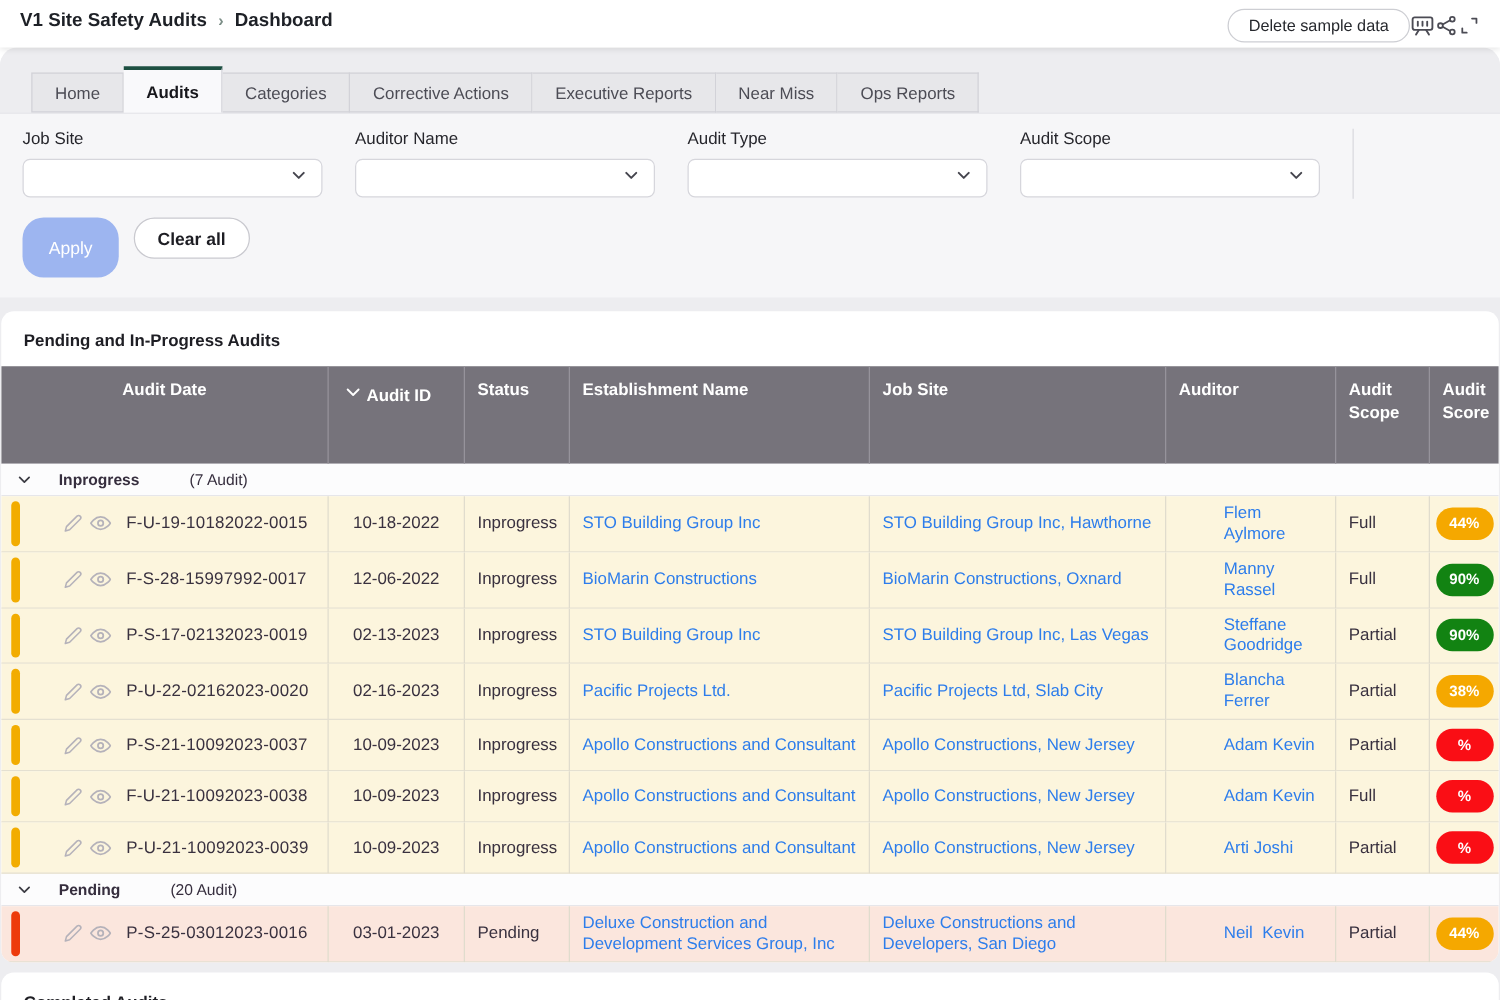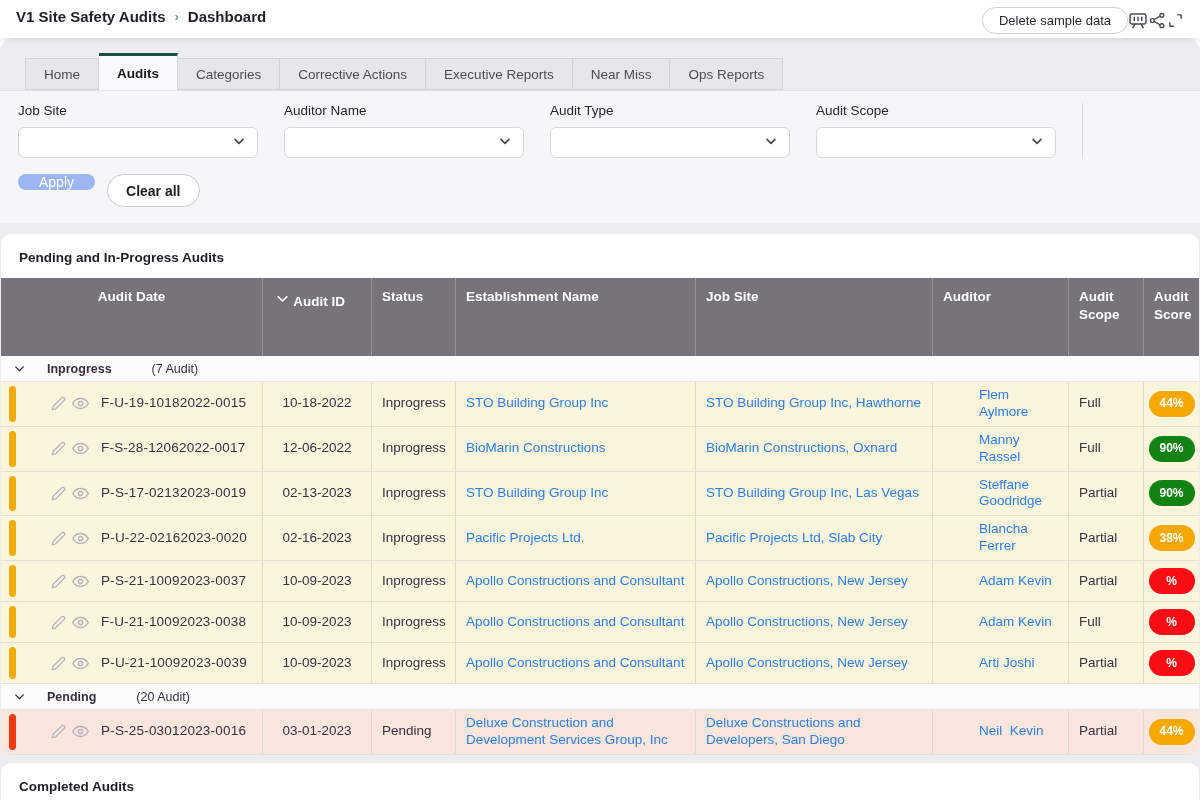--- a/index.html
+++ b/index.html
@@ -52,21 +52,21 @@
   .filter-row { display:flex; align-items:flex-start; }
   .filter { width:240px; margin-right:26px; }
   .flabel { display:block; font-size:13.5px; color:#26262c; margin-bottom:9px; }
   .select {
     height:31px; background:#fff; border:1px solid #d6d6dc; border-radius:6px;
     display:flex; align-items:center; justify-content:flex-end; padding-right:10px; cursor:pointer;
   }
   .filter-divider { width:1px; background:#d9d9de; height:56px; margin-top:0; align-self:flex-end; }
   .filter-actions { display:flex; gap:12px; margin-top:15px; }
   .apply-btn {
-    background:#9db5f0; color:#fff; border:none; border-radius:17px; height:16px;
+    background:#9db5f0; color:#fff; border:none; border-radius:17px; height:48px;
     padding:0 21px; font-size:14px; font-family:inherit; cursor:default;
   }
   .clear-btn {
     background:#fff; color:#1d1d23; border:1px solid #c9c9cf; border-radius:17px; height:33px;
     padding:0 18px; font-size:14px; font-weight:600; font-family:inherit; cursor:pointer;
   }
 
   
   .card { background:#fff; border-radius:10px; margin:11px 1px 0 1px; overflow:hidden; }
   .card-title { font-size:13.5px; font-weight:700; color:#1e1e24; padding:16px 18px 13px 18px; }
@@ -284,21 +284,21 @@
         <svg width="15" height="15" viewBox="0 0 24 24" fill="none" stroke="#b5b2ba" stroke-width="2" stroke-linecap="round" stroke-linejoin="round">
                 <path d="M17 3a2.8 2.8 0 1 1 4 4L7.5 20.5 2 22l1.5-5.5z"></path>
               </svg>
       </span>
       <span class="icon-btn">
         <svg width="17" height="17" viewBox="0 0 24 24" fill="none" stroke="#b5b2ba" stroke-width="2" stroke-linecap="round" stroke-linejoin="round">
                 <path d="M1 12s4-7 11-7 11 7 11 7-4 7-11 7S1 12 1 12z"></path>
                 <circle cx="12" cy="12" r="3"></circle>
               </svg>
       </span>
-      <span class="id-text">F-S-28-12062022-0017</span>
+      <span class="id-text">F-S-28-15997992-0017</span>
     </div>
     <div class="cell cell-date">
             <span>12-06-2022</span>
           </div>
     <div class="cell">
             <span>Inprogress</span>
           </div>
     <div class="cell">
             <a class="link">BioMarin Constructions</a>
           </div>

